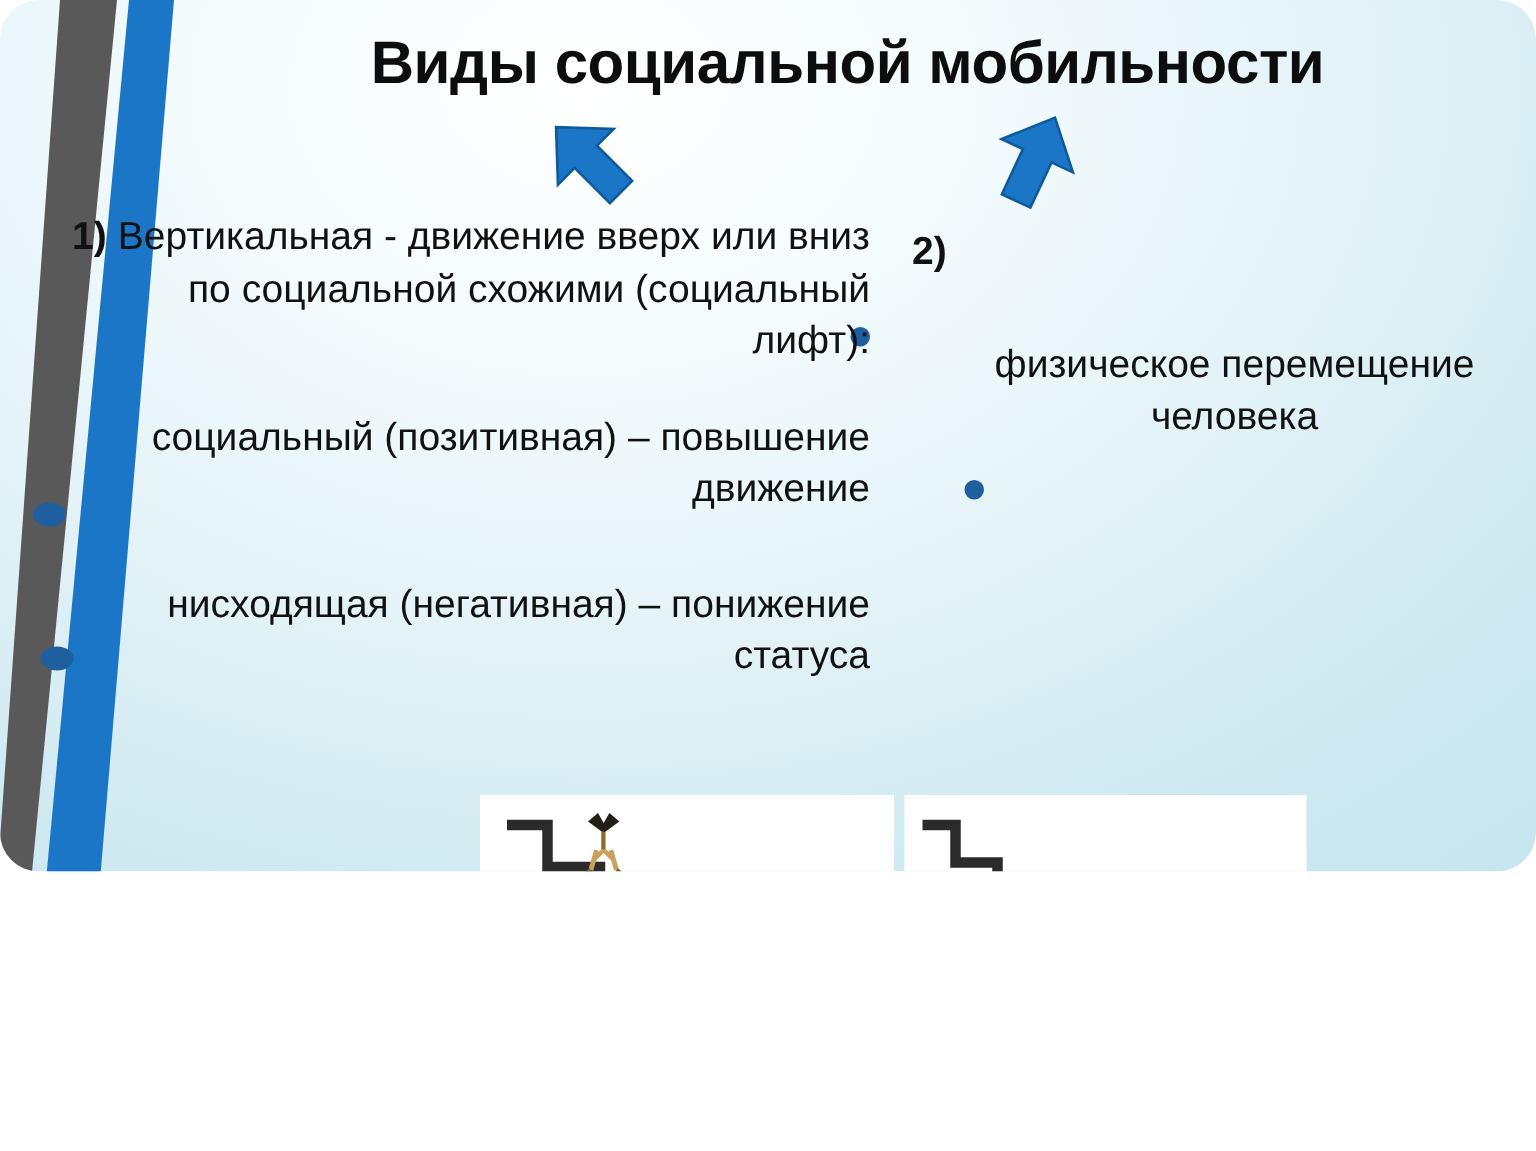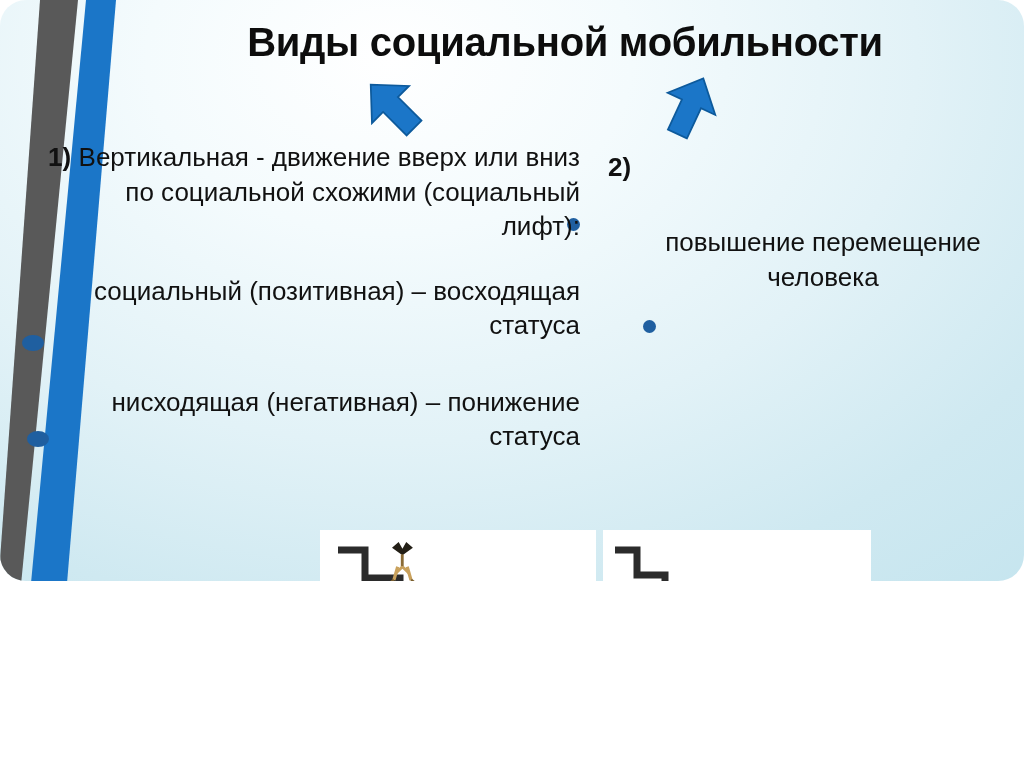--- a/index.html
+++ b/index.html
@@ -179,35 +179,35 @@
   <div class="bullet" id="bullet-1"></div>
   <div class="bullet" id="bullet-2"></div>
 
   <div class="col-left">
     <div class="para p-vertical">
       <span class="marker">1)</span>
       <b>Вертикальная</b><span> - движение вверх или вниз по социальной схожими (социальный лифт):</span>
     </div>
 
     <div class="para p-ascend">
-      <b>социальный</b><span> (позитивная) – восходящая статуса</span>
+      <b>социальный</b><span> (позитивная) – повышение движение</span>
     </div>
 
     <div class="para p-descend">
       <b>нисходящая</b><span> (негативная) – понижение статуса</span>
     </div>
   </div>
 
   <div class="col-right">
     <div class="r-head">
       <span class="num">2)</span>
     </div>
 
 
-    <div class="p-physical">повышение перемещение человека</div>
+    <div class="p-physical">физическое перемещение человека</div>
   </div>
 
   <div class="picture" id="pic-vertical">
     <svg viewBox="0 0 276 237" xmlns="http://www.w3.org/2000/svg">
       <rect x="0" y="0" width="276" height="237" fill="#ffffff"></rect>
 
       <polyline points="18,20 45,20 45,48 80,48 80,76 115,76 115,104 150,104 150,132 185,132 185,160 220,160 220,188 252,188" fill="none" stroke="#2b2b2b" stroke-width="7" stroke-linejoin="miter" stroke-linecap="butt"></polyline>
 
       <g transform="translate(72,12) scale(0.95)">
         <path d="M0,6 L7,0 L11,7 L15,0 L22,6 L11,14 Z" fill="#231f16"></path>

